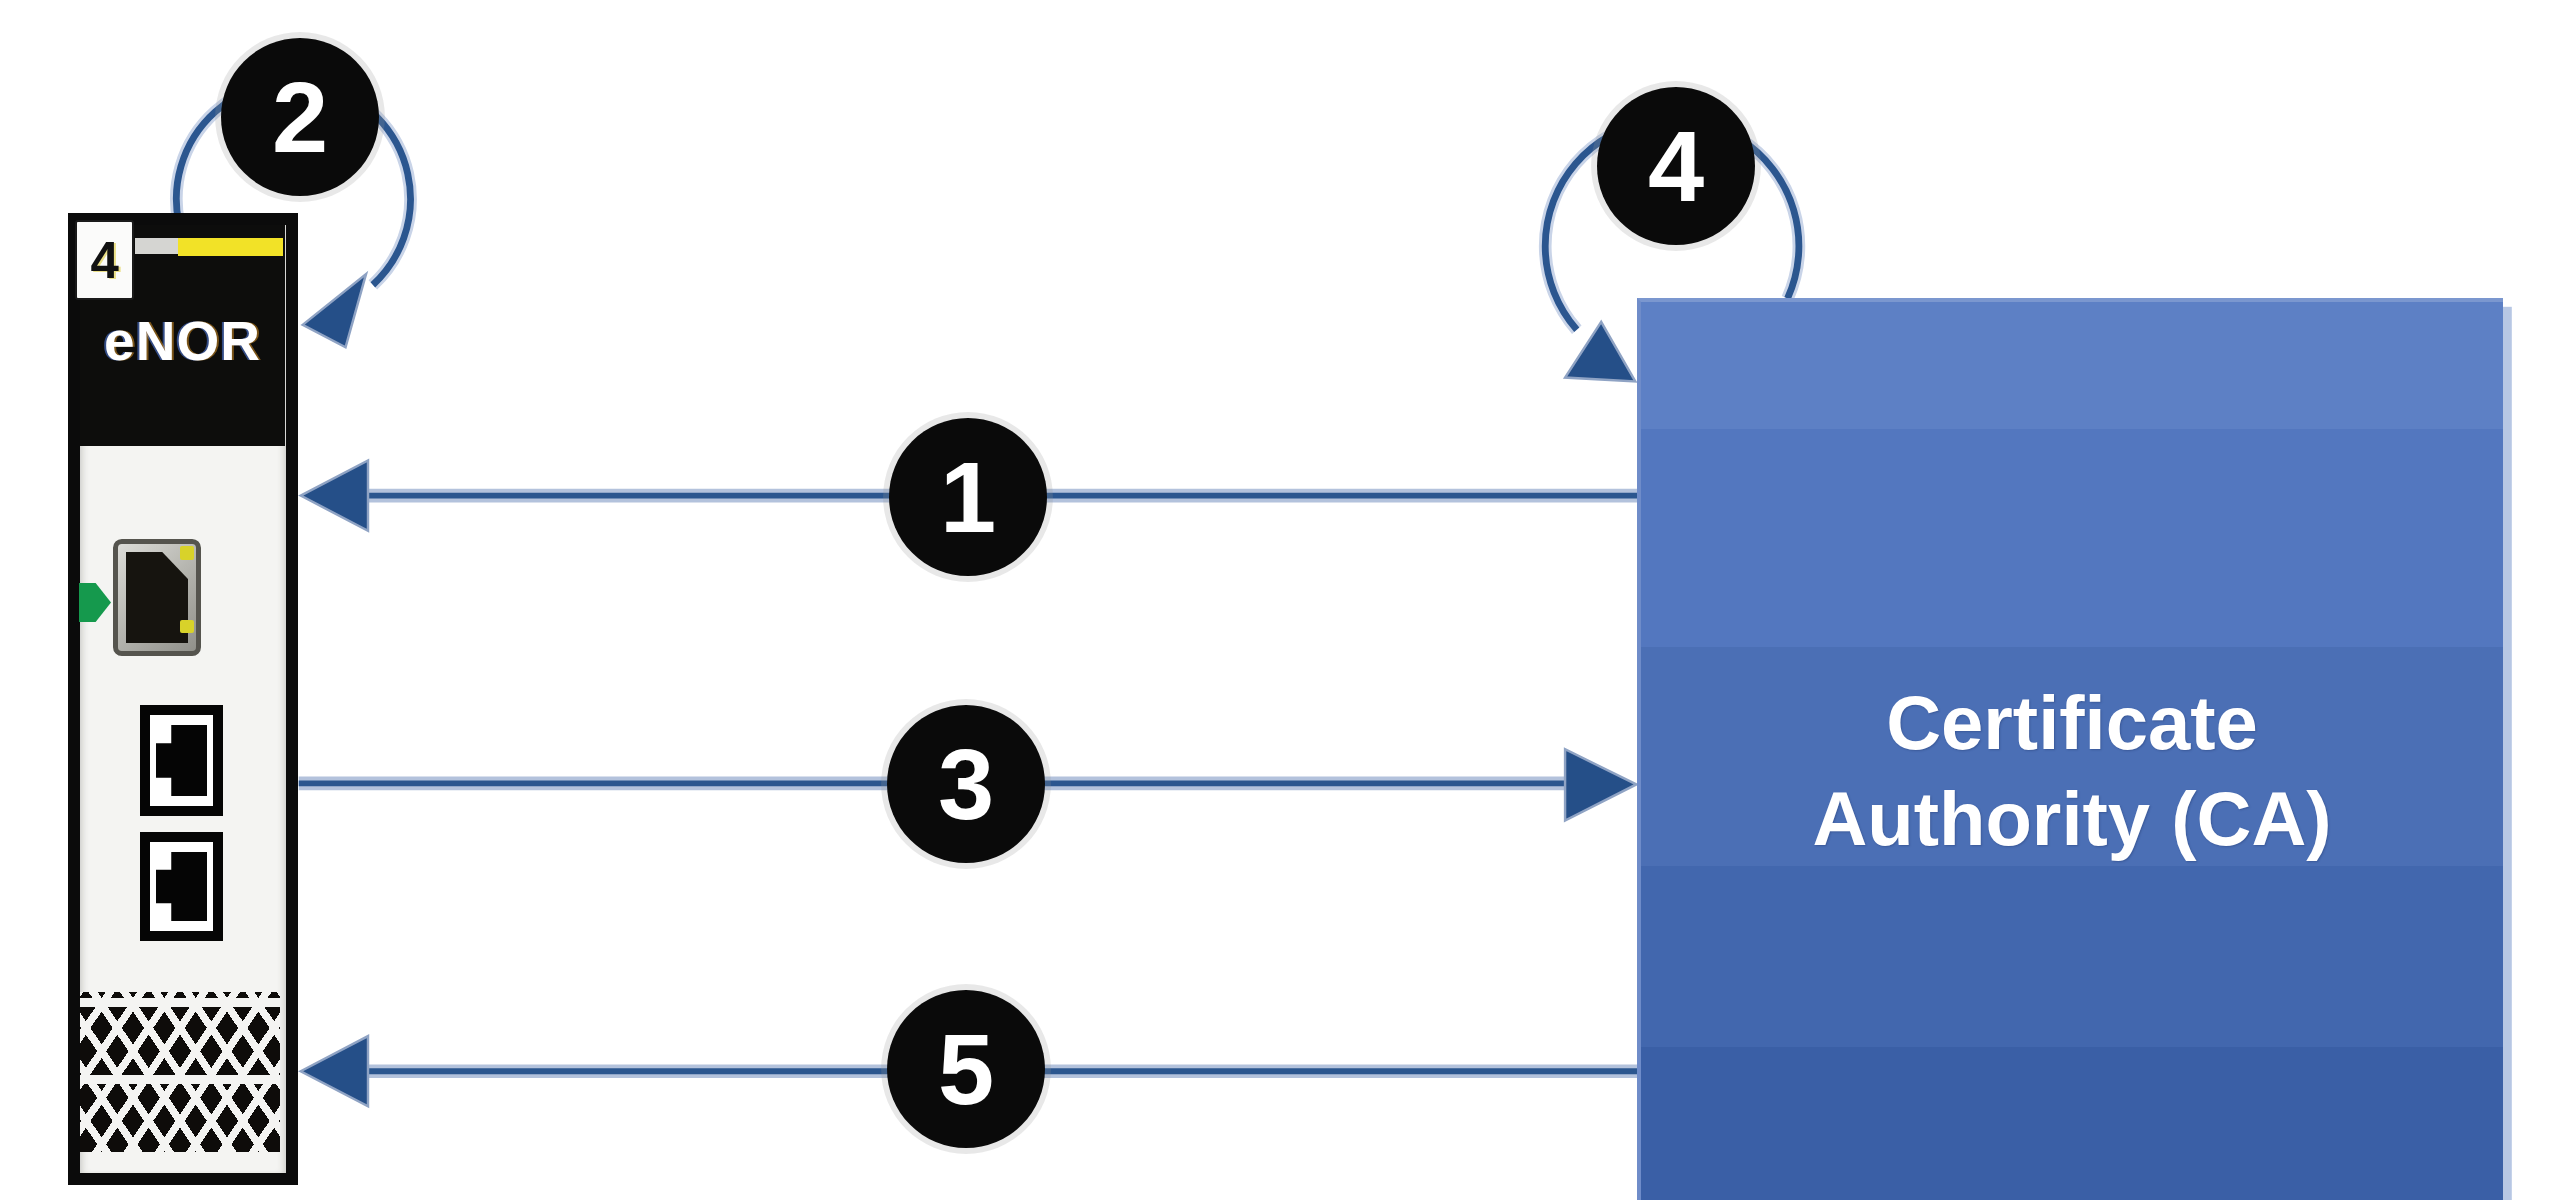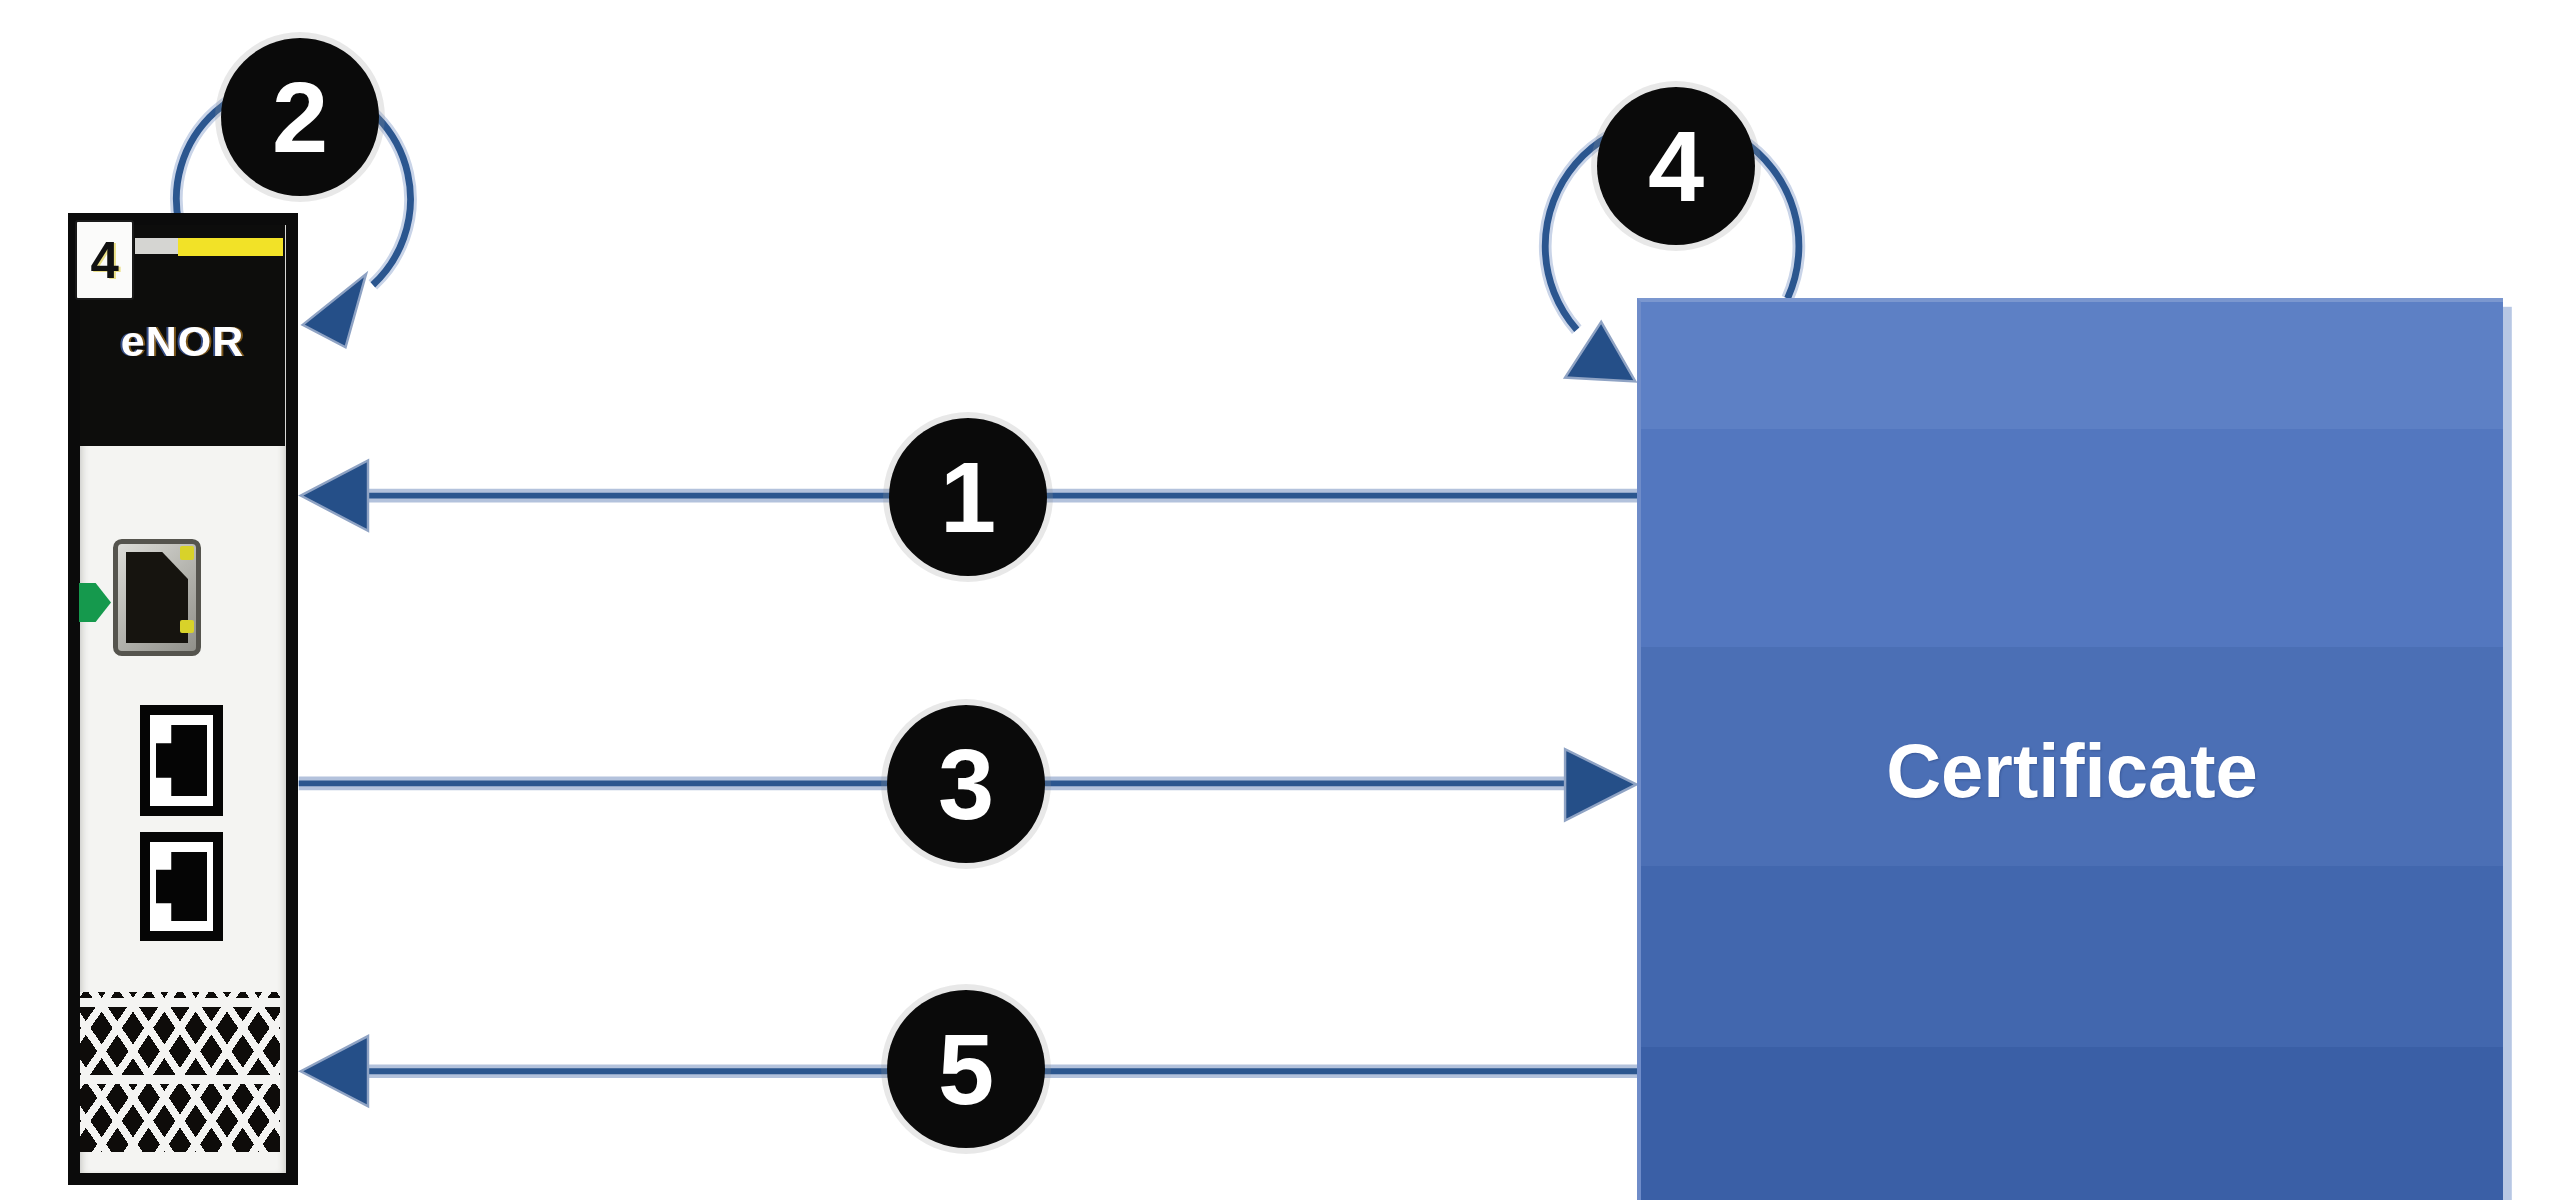--- a/index.html
+++ b/index.html
@@ -51,21 +51,21 @@
     position:absolute;left:-4.9px;top:-4.9px;width:55px;height:76px;
     background:#fbfbfa;border:2.9px solid #1a1a1a;border-radius:2.9px;
     display:flex;align-items:center;justify-content:center;
     font-size:51px;font-weight:bold;color:#111;
     text-shadow:2px 1px 0 rgba(220,200,40,.55);z-index:3;
   }
   #gray-stripe{position:absolute;left:55px;top:12.7px;width:43px;height:16.6px;background:#d5d5d2;}
   #yellow-stripe{position:absolute;left:98px;top:12.7px;width:105px;height:18.5px;background:var(--yellow-stripe);}
   #module-name{
     position:absolute;left:0;top:86px;width:205px;text-align:center;
-    color:#ffffff;font-weight:bold;font-size:43px;line-height:61px;letter-spacing:1px;
+    color:#ffffff;font-weight:bold;font-size:55px;line-height:61px;letter-spacing:1px;
     text-shadow:2px 0 0 rgba(255,170,40,.45), -2px 0 0 rgba(90,140,255,.5);
   }
   #green-led{
     position:absolute;left:-1px;top:358px;width:32px;height:39px;background:var(--green-led);
     clip-path:polygon(0 0,52% 0,100% 50%,52% 100%,0 100%);
   }
   #eth-port{
     position:absolute;left:33px;top:314px;width:88px;height:117px;box-sizing:border-box;
     background:linear-gradient(135deg,#dcdcd8 0%,#b9b9b3 45%,#90908a 100%);
     border:5.9px solid #55544e;border-radius:8.8px;
@@ -176,20 +176,21 @@
     </div>
     <div id="rj45-b" class="rj45">
       <div class="plug"></div>
     </div>
     <div id="vent"></div>
   </div>
 
   <div id="ca-box">
     <div id="ca-label">
       <div>Certificate</div>
+      <div>Authority (CA)</div>
     </div>
   </div>
 
   <div class="badge" style="left:221px;top:38px;">2</div>
   <div class="badge" style="left:1597px;top:87px;">4</div>
   <div class="badge" style="left:889px;top:418px;">1</div>
   <div class="badge" style="left:887px;top:705px;">3</div>
   <div class="badge" style="left:887px;top:990px;">5</div>
 
 </div>

